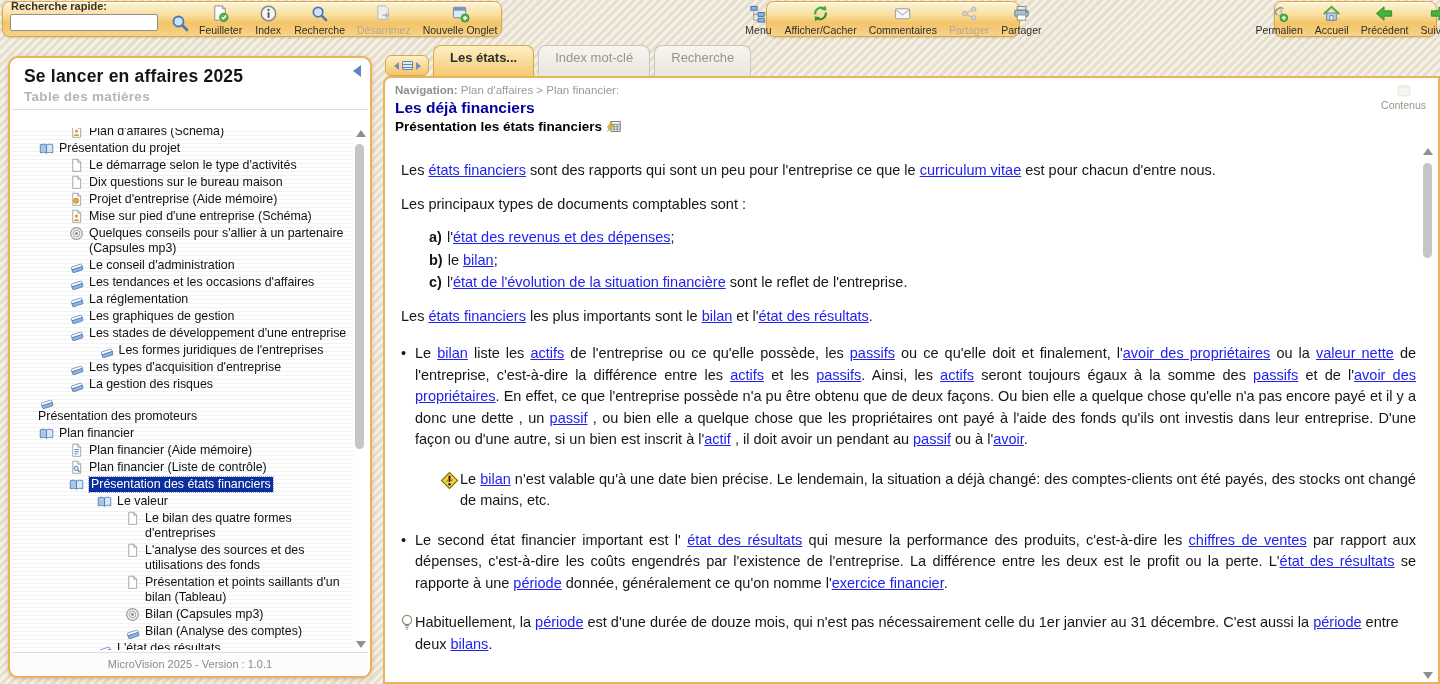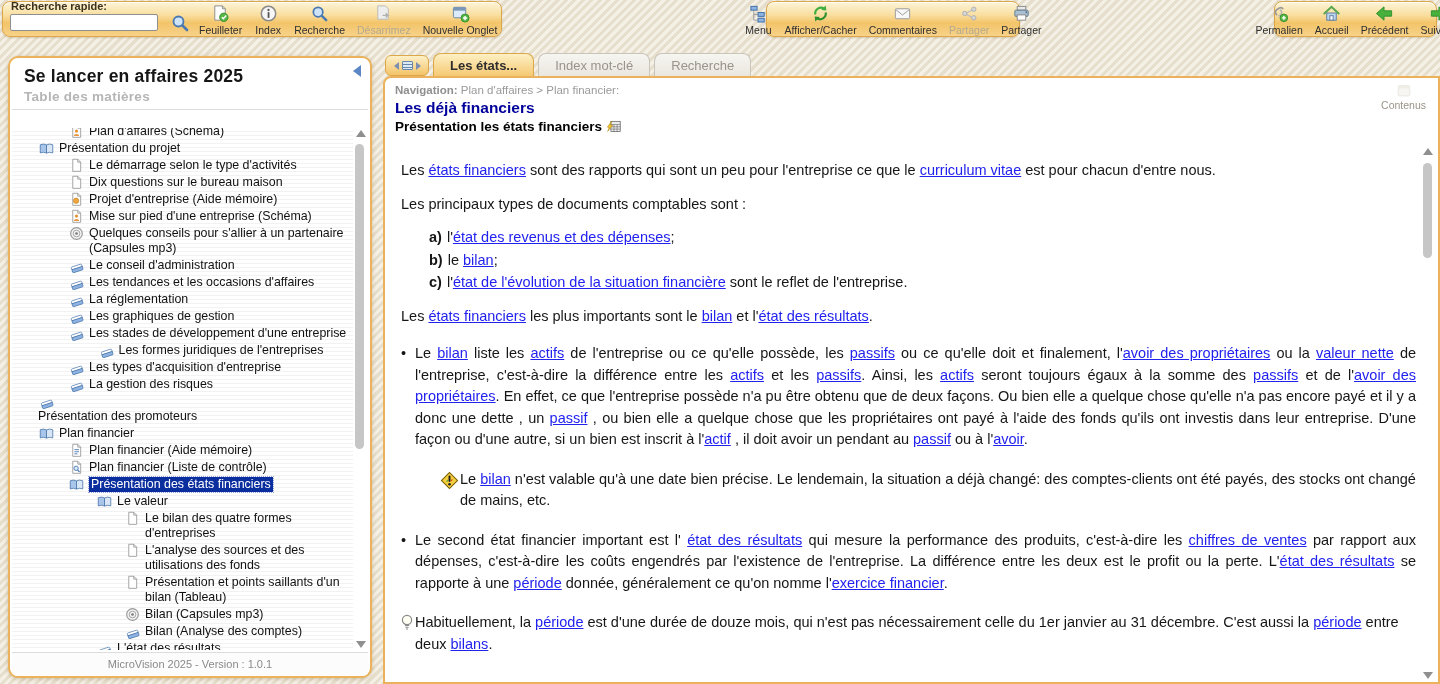--- a/index.html
+++ b/index.html
@@ -69,21 +69,21 @@
     font-size:11px; color:#8a8a8a; text-align:center; line-height:23px; background:#fcfcfc;}
   
   .tabsrow{position:absolute; left:385px; top:53px; height:24px; display:flex; align-items:flex-end;}
   .tabnav{height:21px; width:44px; margin-right:4px; border:1px solid var(--amber-border); border-radius:6px;
     background:linear-gradient(180deg,#fdf0c8,#f4c468); display:flex; align-items:center; justify-content:center; gap:3px; margin-bottom:1px;}
   .tn-l,.tn-r{width:0;height:0;border-top:4px solid transparent;border-bottom:4px solid transparent;cursor:pointer;}
   .tn-l{border-right:5px solid #7d8fb0;}
   .tn-r{border-left:5px solid #7d8fb0;}
   .tn-list{width:11px;height:9px;background:#dce9f7;border:1px solid #6a86a8;border-radius:1px;cursor:pointer;
     background-image:linear-gradient(#6a86a8 1px, transparent 1px); background-size:100% 3px; background-position:0 2px;}
-  .tab{height:24px; padding:4px 16px 0; font-size:13px; border:1px solid #c9c5bb; border-bottom:none;
+  .tab{height:32px; padding:4px 16px 0; font-size:13px; border:1px solid #c9c5bb; border-bottom:none;
     border-radius:8px 8px 0 0; margin-right:4px; color:#9a948a; background:linear-gradient(180deg,#f7f5f0,#e9e6df); cursor:pointer; white-space:nowrap;}
   .tab.active{color:#2e2e2e; font-weight:bold; border-color:var(--amber-border);
     background:linear-gradient(180deg,#fdf0c4,#f5c76f);}
   
   .content{
     position:absolute; left:383px; top:76px; right:0; bottom:0;
     background:#fff; border:2px solid var(--panel-border); border-radius:8px 0 0 0;
   }
   .chead{position:relative; padding:6px 40px 0 10px;}
   .nav{font-size:11.5px; color:var(--gray);}

